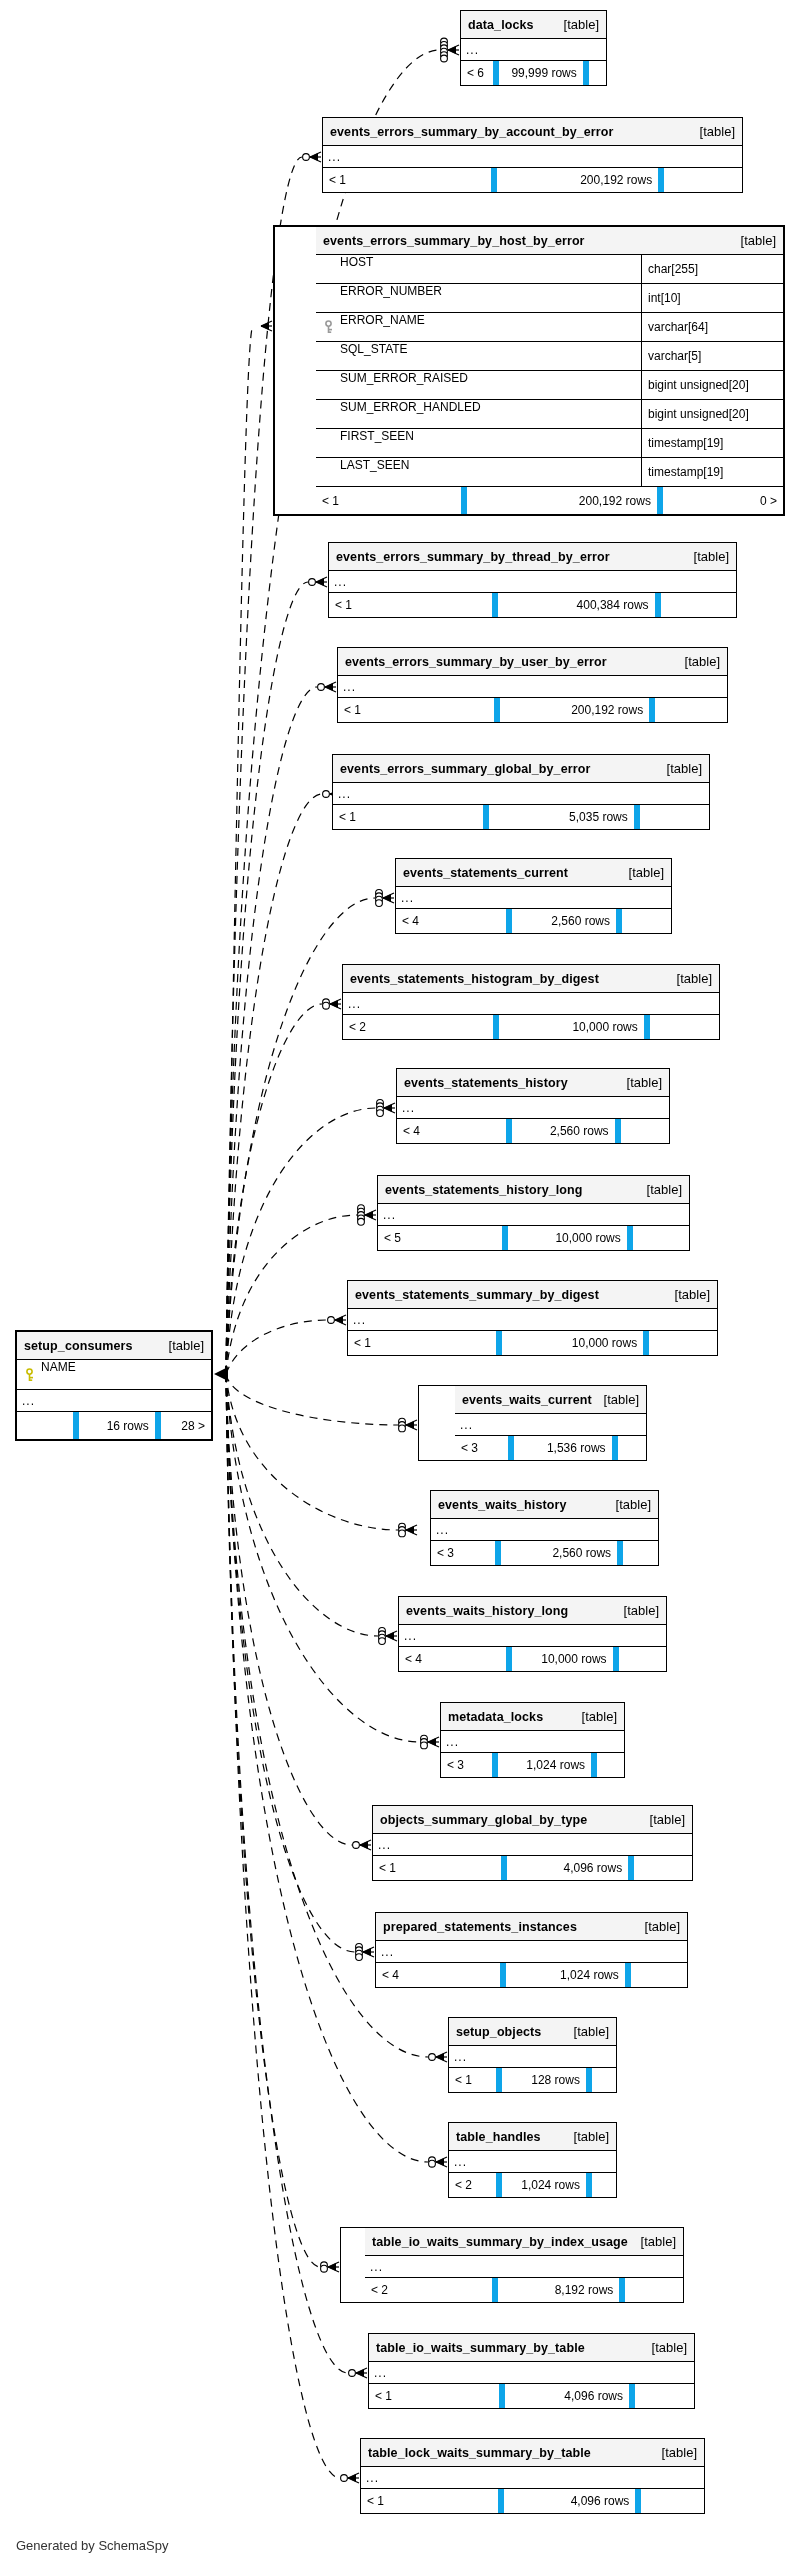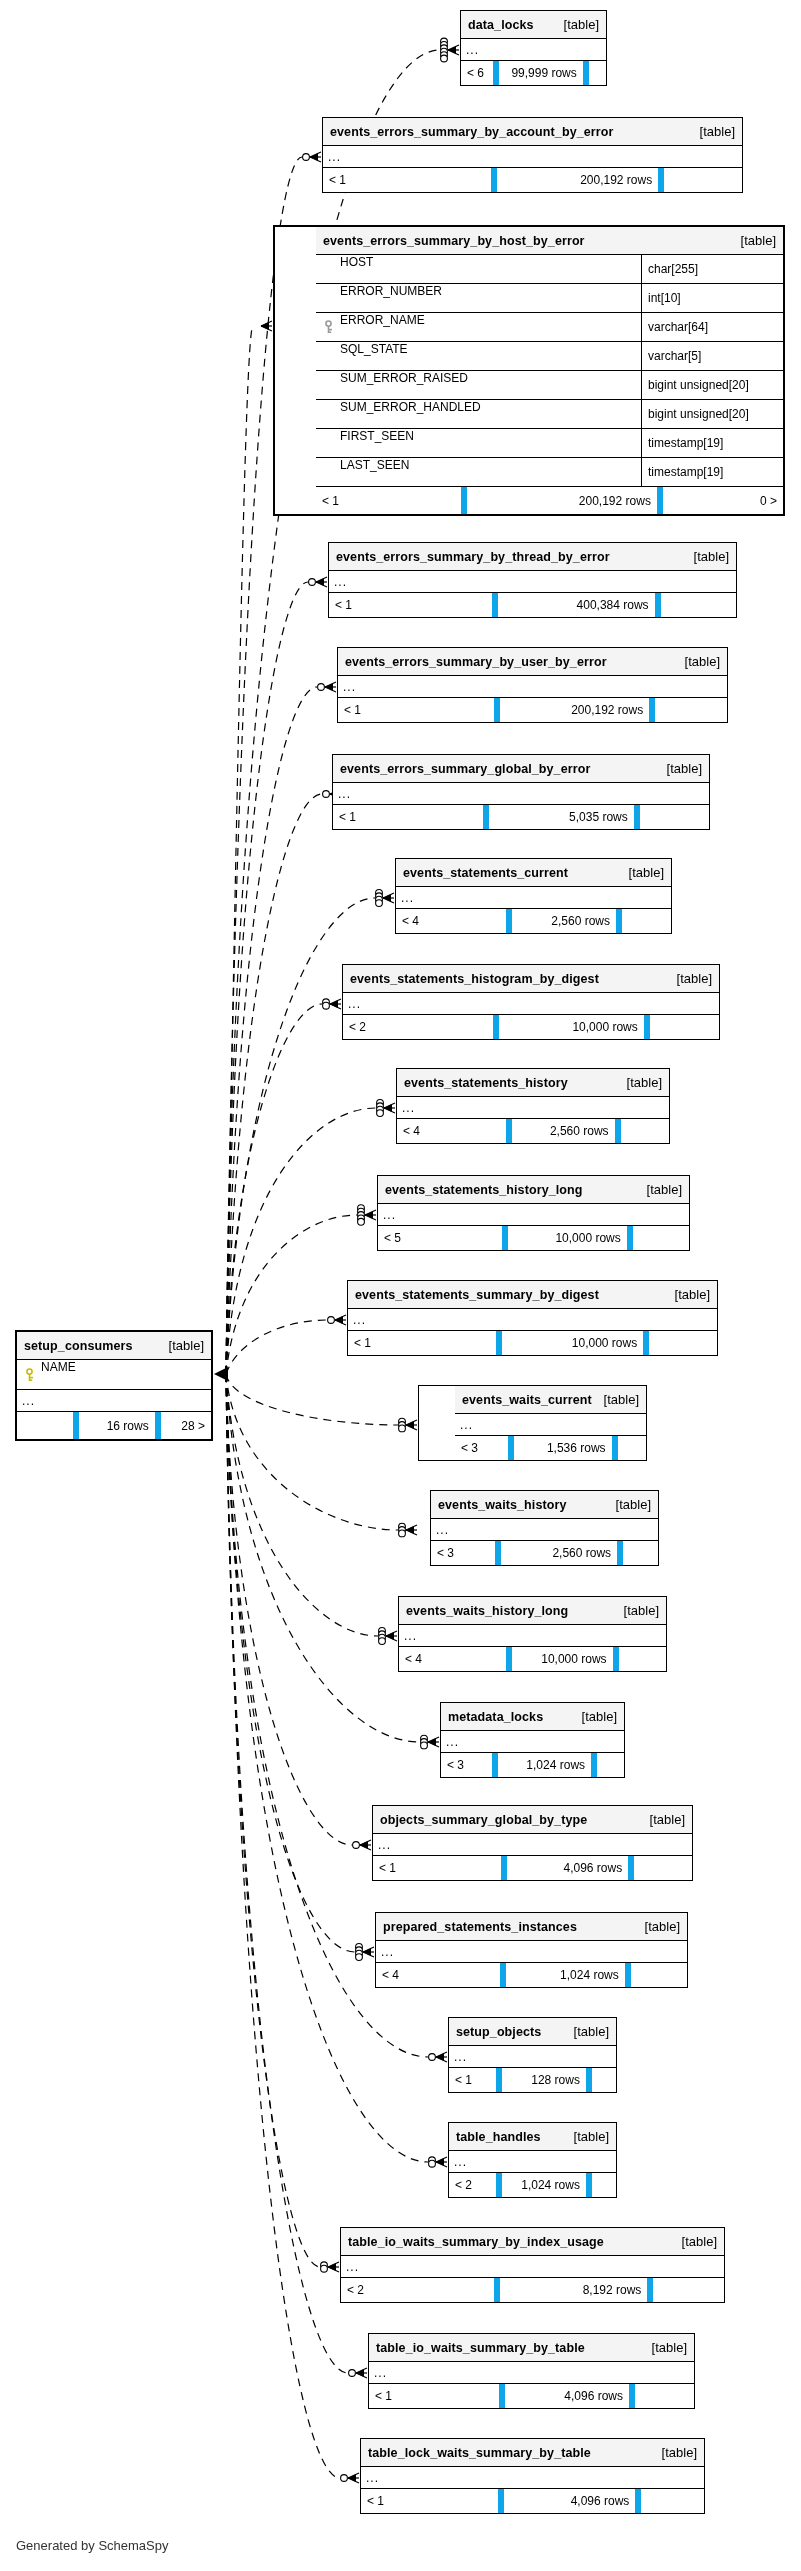--- a/index.html
+++ b/index.html
@@ -530,21 +530,21 @@
         <span class="tname">table_handles</span>
         <span class="ttag">[table]</span>
       </div>
       <div class="elrow">...</div>
       <div class="tfoot">
         <span class="fcell" style="width: 28%;">&lt; 2</span>
         <span class="fcell right" style="width: 54%;">1,024 rows</span>
         <span class="fcell right" style="width: 18%;"></span>
       </div>
     </div>
-    <div class="tbox" style="left: 340px; top: 2227px; width: 385px;">
+    <div class="tbox" style="left: 340px; top: 2227px; width: 344px; padding-left: 24px;">
       <div class="thead">
         <span class="tname">table_io_waits_summary_by_index_usage</span>
         <span class="ttag">[table]</span>
       </div>
       <div class="elrow">...</div>
       <div class="tfoot">
         <span class="fcell" style="width: 40%;">&lt; 2</span>
         <span class="fcell right" style="width: 40%;">8,192 rows</span>
         <span class="fcell right" style="width: 20%;"></span>
       </div>

